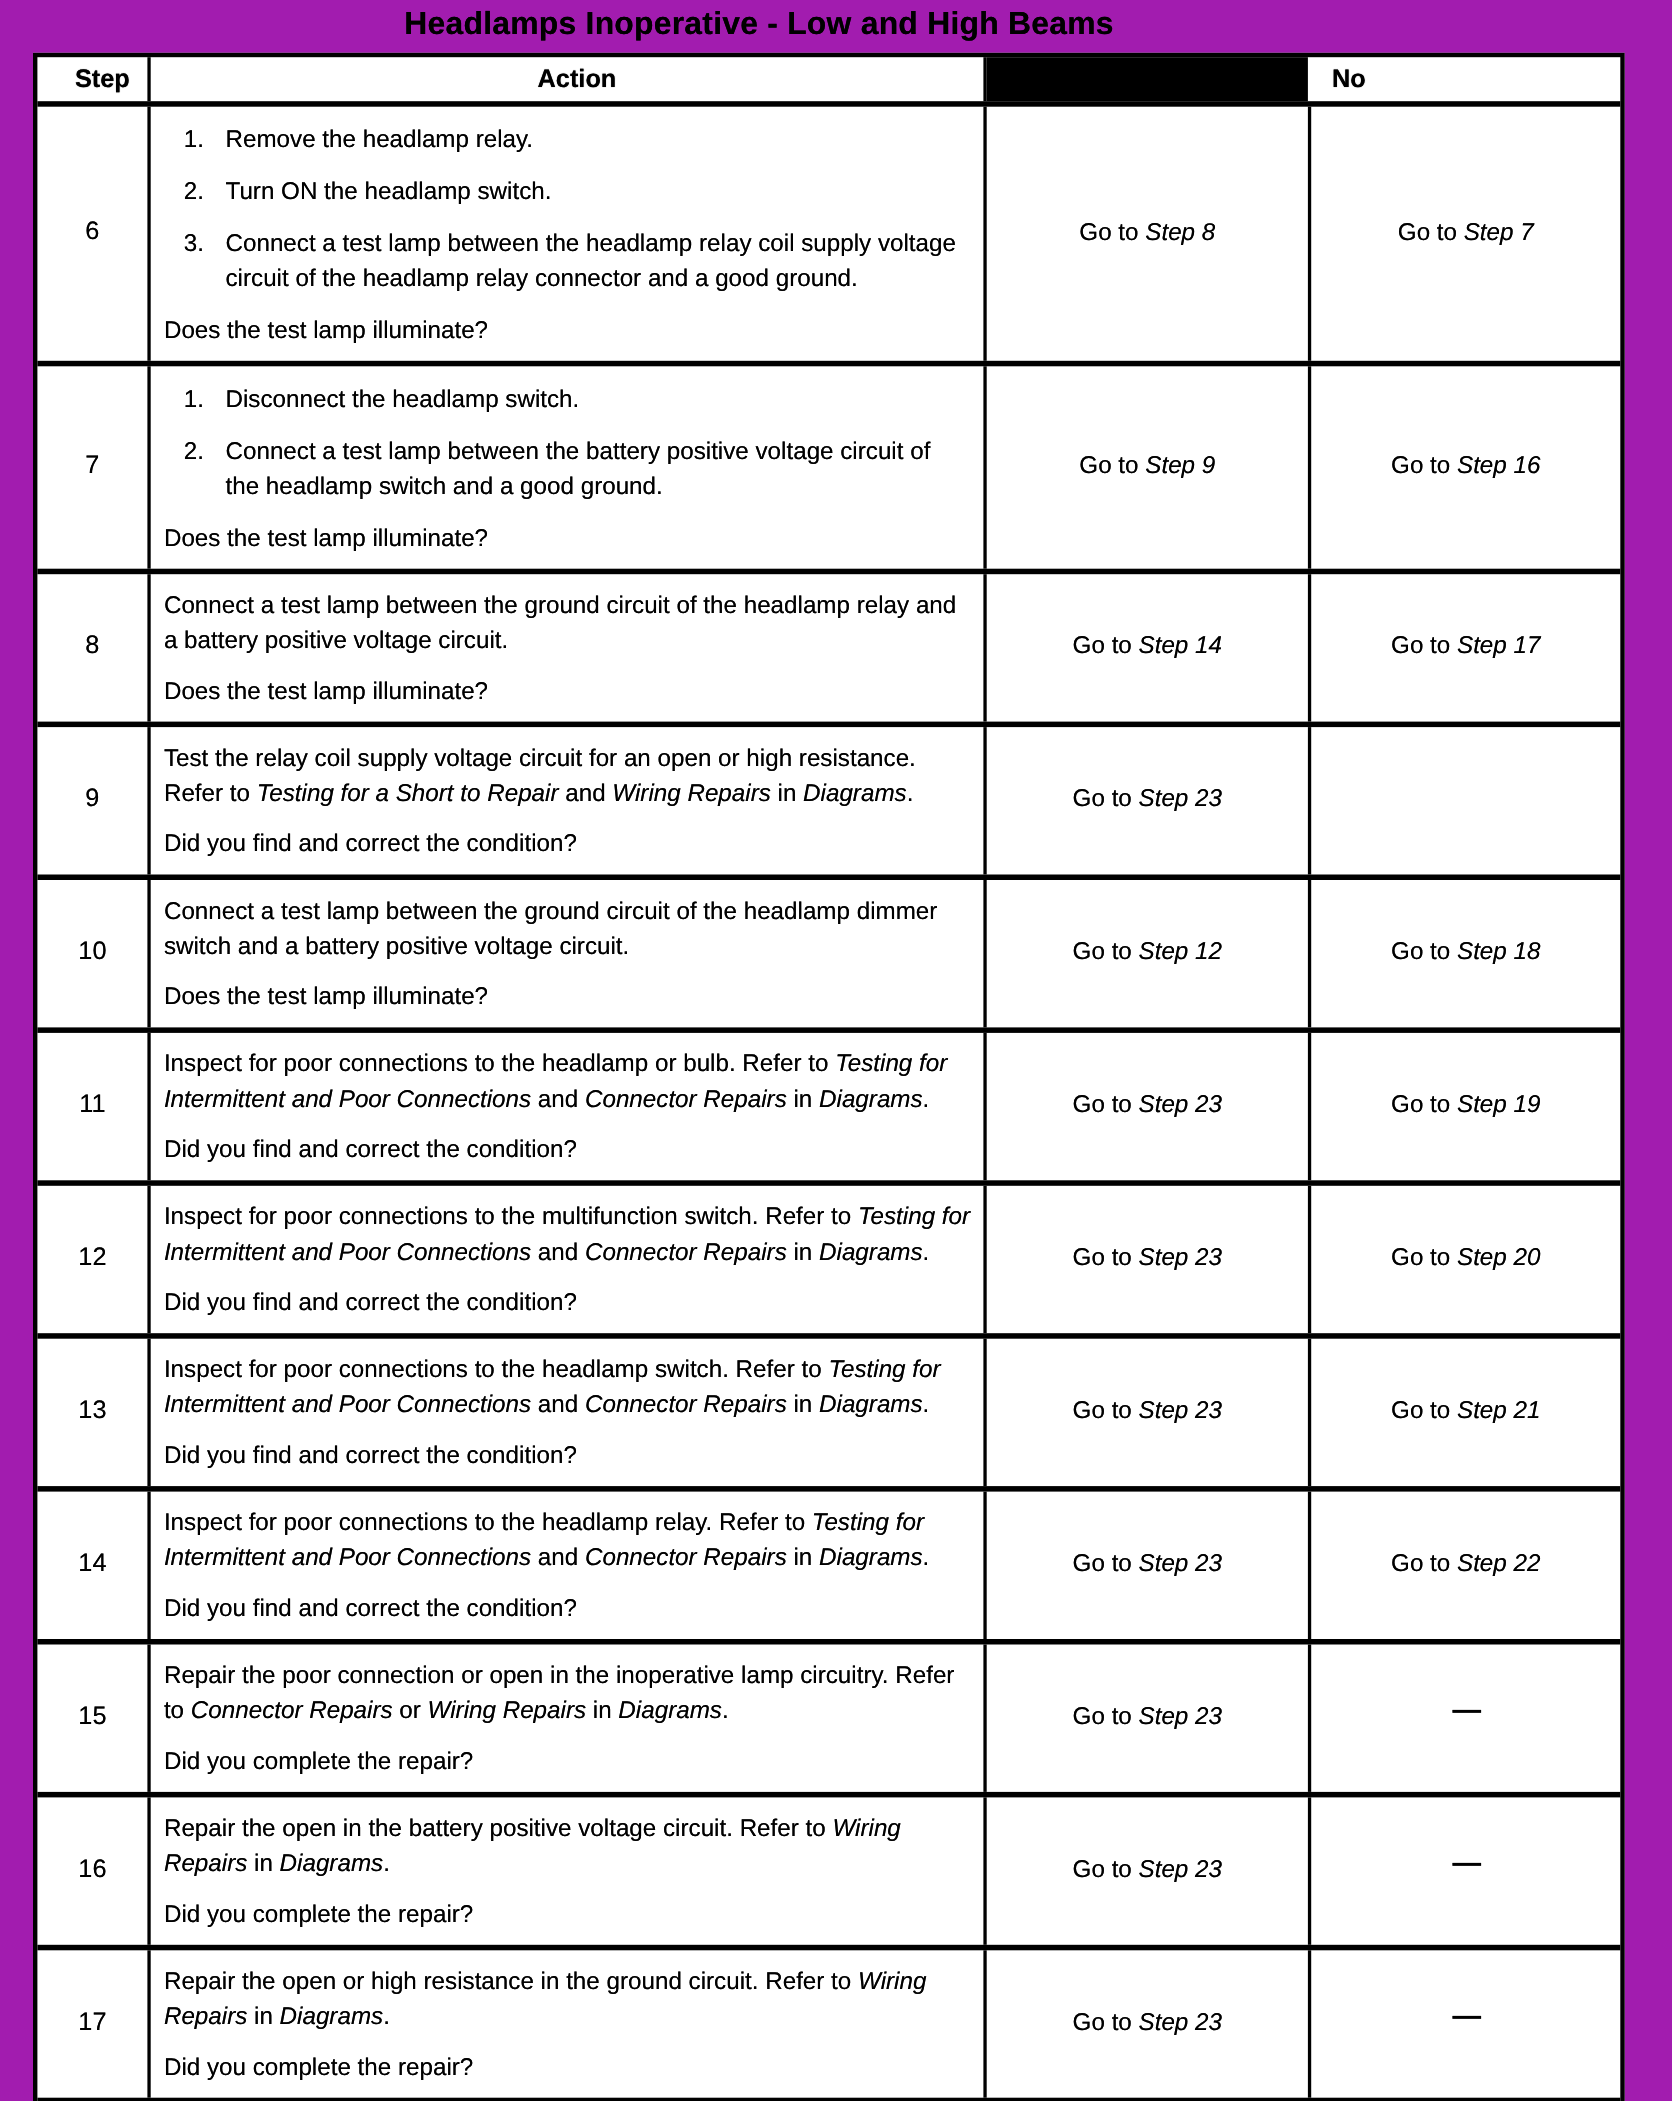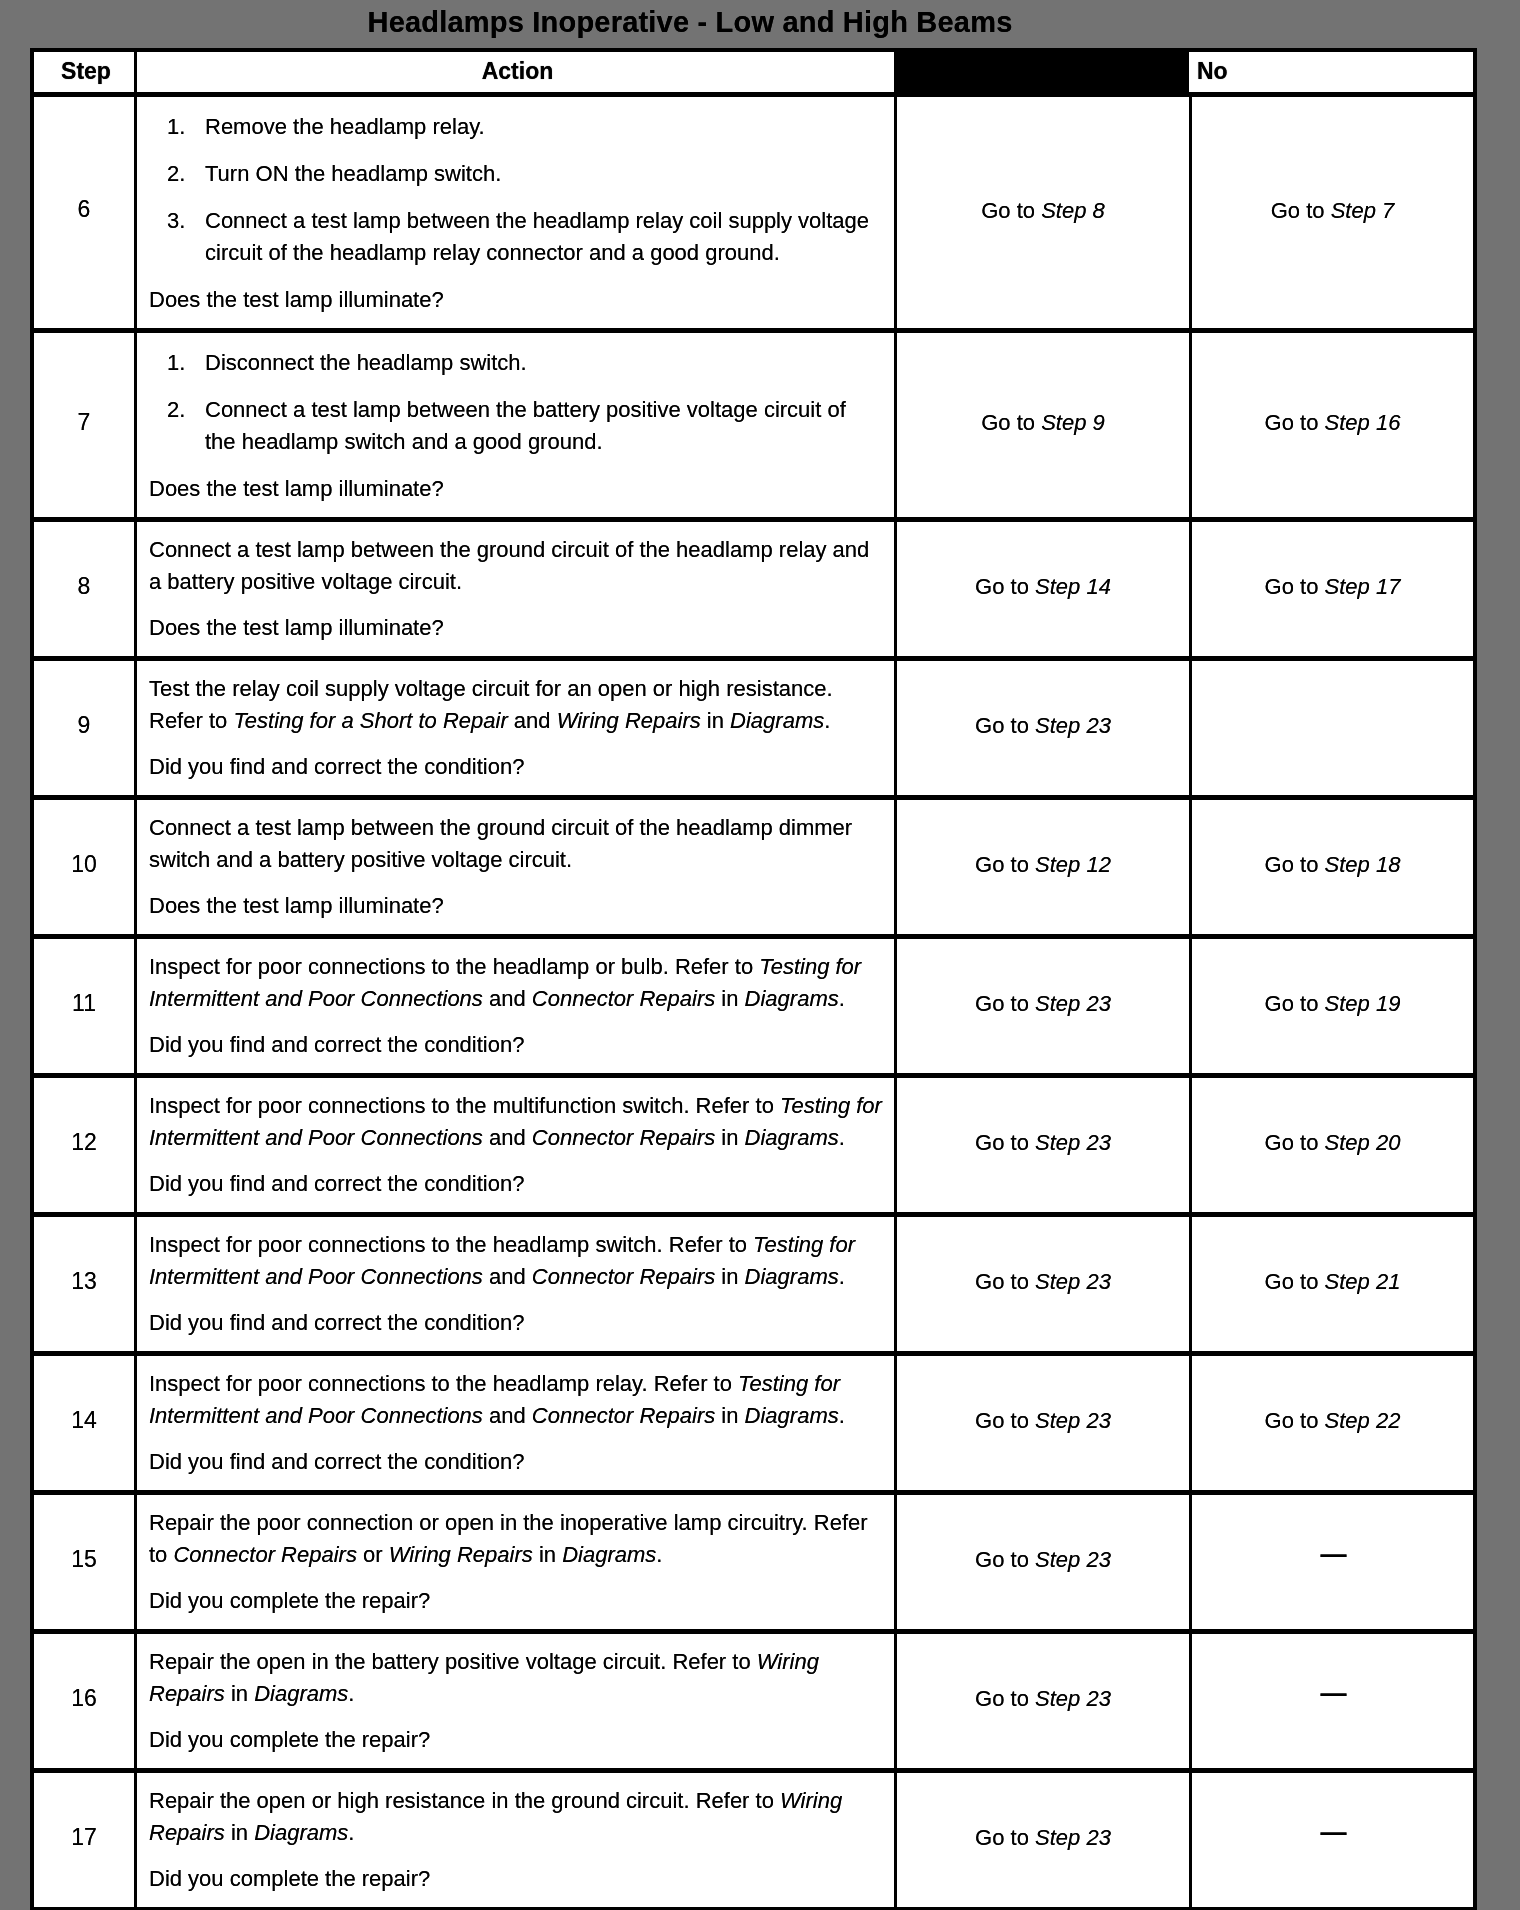--- a/index.html
+++ b/index.html
@@ -5,21 +5,21 @@
   * { box-sizing: border-box; }
   html, body {
     margin: 0; padding: 0;
     background: #ffffff;
     font-family: "Liberation Sans", sans-serif;
     color: #000;
   }
   .page {
     width: 1520px;
     height: 1910px;
-    background: #737373;
+    background: #a21caf;
     padding-top: 6px;
     position: relative;
     overflow: hidden;
   }
   .title {
     width: 1380px;
     margin: 0 0 9px 0;
     text-align: center;
     font-size: 29px;
     font-weight: bold;
@@ -39,21 +39,21 @@
   .vline { background: #000; }
   .trow.body-row { border-top: 5px solid #000; }
   .cell {
     text-shadow: 0 0 0.4px rgba(0,0,0,0.75);
   }
   
   .hdr-cell {
     font-weight: bold;
     font-size: 23px;
     text-align: center;
-    padding: 6px 4px 7px 8px;
+    padding: 6px 4px 7px 22px;
     text-shadow: 0 0 0.7px rgba(0,0,0,0.9);
   }
   
   .step-cell {
     display: flex;
     align-items: center;
     justify-content: center;
     font-size: 23px;
     padding-bottom: 6px;
   }

